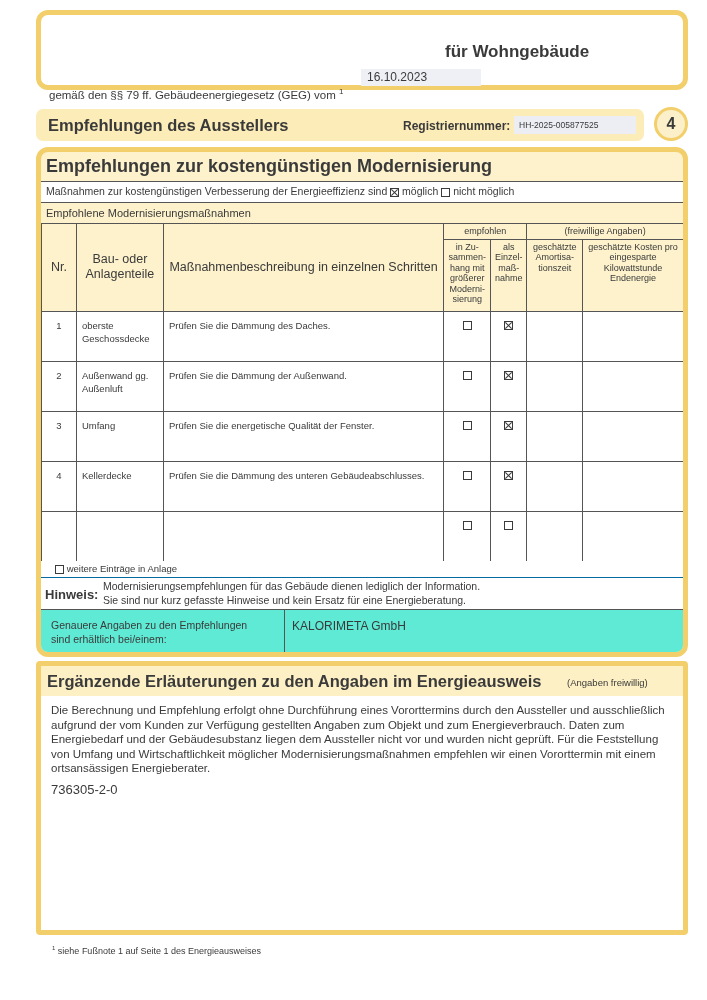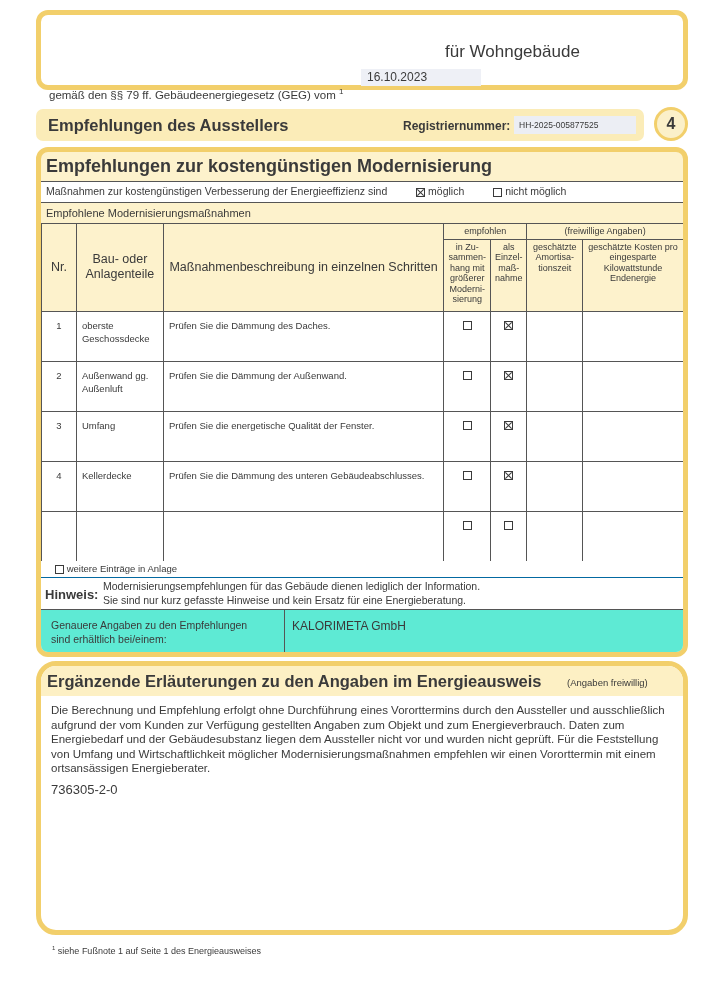--- a/index.html
+++ b/index.html
@@ -14,21 +14,21 @@
   .title-box {
     left: 36px; top: 10px; width: 652px; height: 80px;
     border: 5px solid #f2cf6b; border-radius: 12px; background: #fff;
   }
   .title-main {
     position: absolute; left: 6px; top: 3px;
     font-size: 44px; font-weight: bold; color: #3a3a3a; letter-spacing: -0.5px;
   }
   .title-sub {
     position: absolute; left: 404px; top: 27px;
-    font-size: 17px; font-weight: normal; color: #3a3a3a;
+    font-size: 17px; font-weight: bold; color: #3a3a3a;
   }
   .title-line {
     position: absolute; left: 8px; top: 72px; font-size: 11.5px; color: #3a3a3a;
   }
   .title-line sup { font-size: 8px; }
   .date-field {
     position: absolute; left: 320px; top: 54px; width: 120px; height: 17px;
     background: #eef0f6; font-size: 12px; padding: 1px 6px; color: #3a3a3a;
   }
 
@@ -62,21 +62,21 @@
   .main-title {
     position: absolute; left: 5px; top: 4px; font-size: 18px; font-weight: bold; color: #3a3a3a;
   }
   .row-line {
     position: absolute; left: 0; right: 0; border-top: 1px solid #555;
   }
   .massnahmen-row {
     position: absolute; left: 0; right: 0; top: 30px; height: 20px; background: #fff;
     font-size: 10.5px; padding: 3px 5px; color: #3a3a3a;
   }
-  .massnahmen-row .cb { margin-left: 26px; }
+  .massnahmen-row .cb { margin-left: 0; }
   .empf-label {
     position: absolute; left: 5px; top: 55px; font-size: 11px; color: #3a3a3a;
   }
 
   table.mtab {
     position: absolute; left: 0; top: 71px; width: 643px;
     border-collapse: collapse; font-size: 10px; color: #3a3a3a;
   }
   table.mtab td, table.mtab th {
     border: 1px solid #555; vertical-align: top;
@@ -121,21 +121,21 @@
   .genauer-divider {
     position: absolute; left: 243px; top: 0; bottom: 0; border-left: 1px solid #555;
   }
   .genauer-value {
     position: absolute; left: 251px; top: 9px; font-size: 12px;
   }
 
   
   .second-box {
     left: 36px; top: 661px; width: 652px; height: 274px;
-    border: 5px solid #f2cf6b; border-radius: 20px; background: #fff;
+    border: 5px solid #f2cf6b; border-radius: 4px; background: #fff;
     overflow: hidden;
   }
   .second-head {
     position: absolute; left: 0; right: 0; top: 0; height: 30px; background: #fdf0c4;
   }
   .second-title {
     position: absolute; left: 6px; top: 6px; font-size: 16.5px; font-weight: bold; color: #3a3a3a;
   }
   .second-note {
     position: absolute; left: 526px; top: 11px; font-size: 9.5px; color: #3a3a3a;

